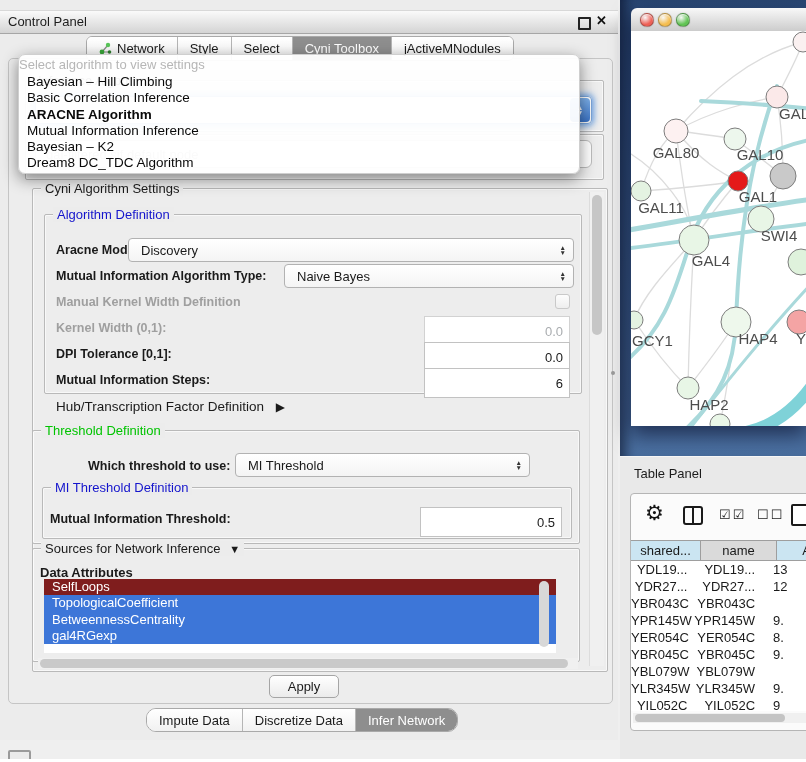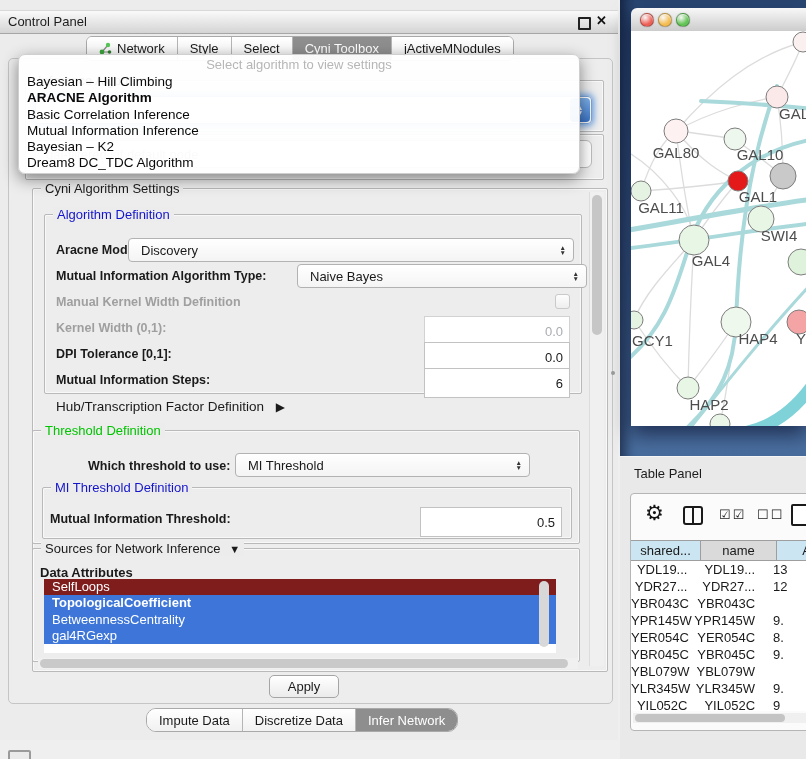--- a/index.html
+++ b/index.html
@@ -34,21 +34,21 @@
   .field.dis{color:#aaadb0;border-color:#d2d2d2;}
   .combo{position:absolute;background:linear-gradient(#ffffff,#f4f4f4);border:1px solid #b2b2b2;border-radius:4px;font-size:13px;display:flex;align-items:center;padding-left:12px;box-sizing:border-box;cursor:pointer;}
   .combo .spin{margin-left:auto;display:flex;flex-direction:column;align-items:center;justify-content:center;padding-right:7px;font-size:6.5px;line-height:5.5px;color:#333;font-style:normal;}
   .combo.focused{border-color:#7aa4d8;box-shadow:0 0 6px 2px rgba(86,148,226,.85);}
   .combo.focused .cap{position:absolute;right:1px;top:1px;bottom:1px;width:20px;border-radius:4px;background:linear-gradient(#7db0ea,#3a72c4);display:flex;flex-direction:column;align-items:center;justify-content:center;font-size:6.5px;line-height:5.5px;color:#fff;}
   .checkbox{position:absolute;width:13px;height:13px;border:1px solid #c9c9c9;border-radius:3px;background:linear-gradient(#fdfdfd,#eeeeee);cursor:pointer;}
 
   
   .popup{position:absolute;left:18px;top:54px;width:560px;height:118px;background:rgba(255,255,255,.95);
     border:1px solid #cfcfcf;border-radius:7px;box-shadow:0 5px 16px rgba(0,0,0,.45);z-index:20;}
-  .popup-ph{height:17px;padding-top:2px;text-align:center;color:#b6b6b6;font-size:13px;}
+  .popup-ph{height:17px;padding-top:2px;text-align:left;color:#b6b6b6;font-size:13px;}
   .algo-item{height:16.3px;line-height:16.3px;padding-left:8px;font-size:13.5px;color:#090909;cursor:pointer;white-space:nowrap;}
   .algo-item.bold{font-weight:bold;}
 
   .bg-netfield{position:absolute;left:35px;top:140px;width:557px;height:28px;background:#fff;border:1px solid #bcbcbc;border-radius:6px;display:flex;align-items:center;padding-left:10px;color:#9a9a9a;font-size:13px;box-sizing:border-box;}
 
   
   .vtrack{position:absolute;background:#f0f0f0;border-left:1px solid #dcdcdc;}
   .vthumb{position:absolute;background:#c6c6c6;border-radius:5px;}
   .htrack{position:absolute;background:#f0f0f0;}
   .hthumb{position:absolute;background:#c9c9c9;border-radius:5px;}
@@ -140,22 +140,22 @@
     </div>
     <div class="group" style="left:25px;top:134px;width:577px;height:44px;"></div>
     <div class="bg-netfield">
       <span>gal-filtered.sif default node</span>
     </div>
 
     <div class="popup">
       <div class="popup-ph">Select algorithm to view settings</div>
       <div id="algo-list">
           <div class="algo-item">Bayesian – Hill Climbing</div>
+          <div class="algo-item">Basic Correlation Inference</div>
           <div class="algo-item bold">ARACNE Algorithm</div>
-          <div class="algo-item">Basic Correlation Inference</div>
           <div class="algo-item">Mutual Information Inference</div>
           <div class="algo-item">Bayesian – K2</div>
           <div class="algo-item">Dream8 DC_TDC Algorithm</div>
         </div>
     </div>
 
     <div class="group" style="left:32px;top:188px;width:574px;height:482px;">
       <span class="group-label">Cyni Algorithm Settings</span>
     </div>
     <div class="vtrack" style="left:589px;top:192px;width:14px;height:474px;">
@@ -167,21 +167,21 @@
     </div>
     <span class="lbl" style="left:56px;top:243px;">Aracne Mode:</span>
     <div class="combo" style="left:128px;top:238px;width:446px;height:24px;">
       <span>Discovery</span>
       <span class="spin">
           <span>▲</span>
           <span>▼</span>
         </span>
     </div>
     <span class="lbl" style="left:56px;top:269px;">Mutual Information Algorithm Type:</span>
-    <div class="combo" style="left:284px;top:264px;width:290px;height:24px;margin-left:13px;">
+    <div class="combo" style="left:284px;top:264px;width:290px;height:24px;">
       <span>Naive Bayes</span>
       <span class="spin">
           <span>▲</span>
           <span>▼</span>
         </span>
     </div>
     <span class="lbl dis" style="left:56px;top:295px;">Manual Kernel Width Definition</span>
     <div class="checkbox" style="left:555px;top:294px;"></div>
     <span class="lbl dis" style="left:56px;top:321px;">Kernel Width (0,1):</span>
     <div class="field dis" style="left:424px;top:316px;width:146px;height:22px;">
@@ -222,21 +222,21 @@
 
     <div class="group" style="left:32px;top:548px;width:546px;height:112px;">
       <span class="group-label">
         <span>Sources for Network Inference</span>
         <span style="font-size:11px;margin-left:5px;">▼</span>
       </span>
     </div>
     <span class="lbl" style="left:40px;top:565px;font-size:13px;">Data Attributes</span>
     <div class="attr-list" id="attr-list">
         <div class="attr-item" style="background: #7f1d1d;">SelfLoops</div>
-        <div class="attr-item" style="background: rgb(61, 118, 216); font-weight: bold;">TopologicalCoefficient</div>
+        <div class="attr-item" style="background: rgb(61, 118, 216);">TopologicalCoefficient</div>
         <div class="attr-item" style="background: rgb(61, 118, 216);">BetweennessCentrality</div>
         <div class="attr-item" style="background: rgb(61, 118, 216);">gal4RGexp</div>
       </div>
     <div class="vtrack" style="left:538px;top:581px;width:13px;height:68px;border:none;background:transparent;">
       <div class="vthumb" style="left:1px;top:0;width:10px;height:66px;background:#d8d8d8;"></div>
     </div>
     <div class="htrack" style="left:38px;top:658px;width:540px;height:11px;">
       <div class="hthumb" style="left:2px;top:1px;width:528px;height:9px;"></div>
     </div>
 

